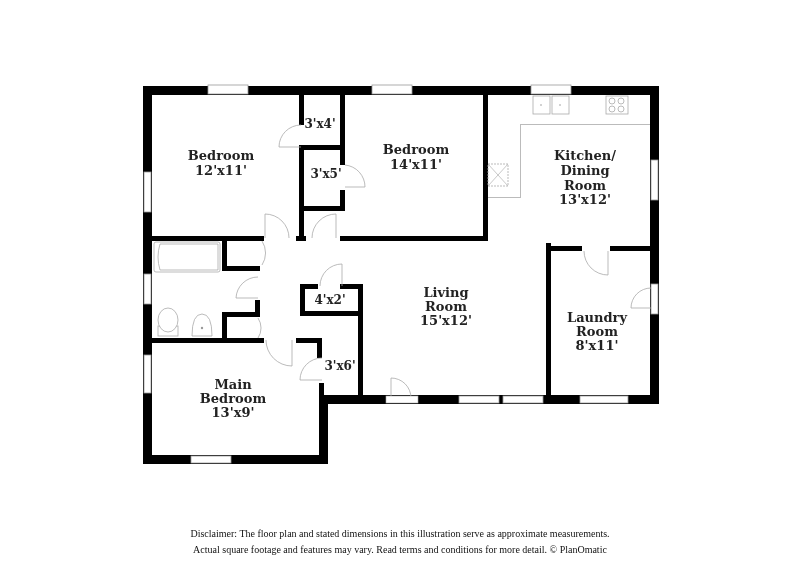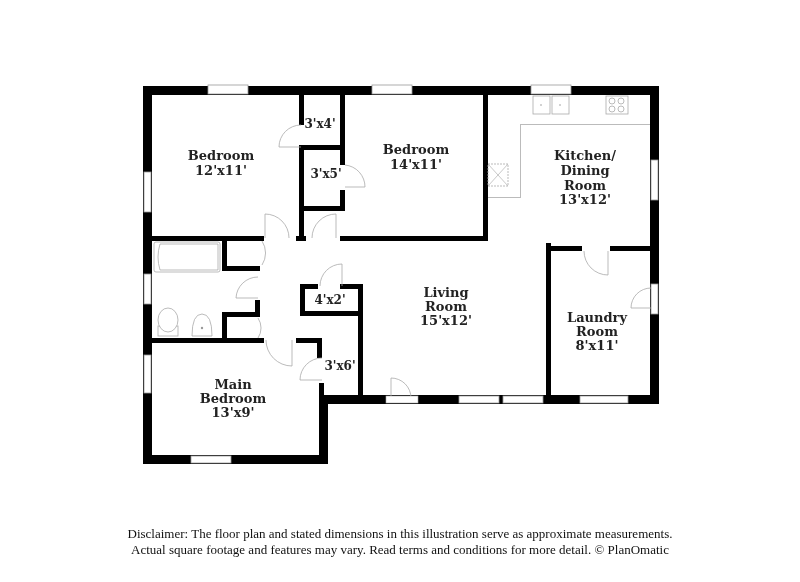--- a/index.html
+++ b/index.html
@@ -7,21 +7,21 @@
     #plan { position: absolute; left: 0; top: 0; }
     .wall { fill: #000; }
     .win { fill: #fff; stroke: #999; stroke-width: 0.8; }
     .fix { fill: #fff; stroke: #aaa; stroke-width: 0.8; }
     .door { fill: none; stroke: #aaa; stroke-width: 0.8; }
     .jamb { fill: #fff; stroke: #aaa; stroke-width: 0.6; }
     .lbl { font-family: "DejaVu Serif", serif; font-weight: bold; font-size: 13px; fill: #222; text-anchor: middle; }
     .lbl-sm { font-family: "DejaVu Serif", serif; font-weight: bold; font-size: 12px; fill: #222; text-anchor: middle; }
     .disclaimer {
       position: absolute; left: 0; width: 800px; text-align: center;
-      font-family: "Liberation Serif", serif; font-size: 13px; color: #111; line-height: 16px;
+      font-family: "Liberation Serif", serif; font-size: 10px; color: #111; line-height: 16px;
     }
   </style>
 </head>
 <body>
 
 <svg id="plan" width="800" height="582" viewBox="0 0 800 582">
 
   <g>
 
     <rect class="wall" x="143" y="86" width="516" height="9"></rect>

